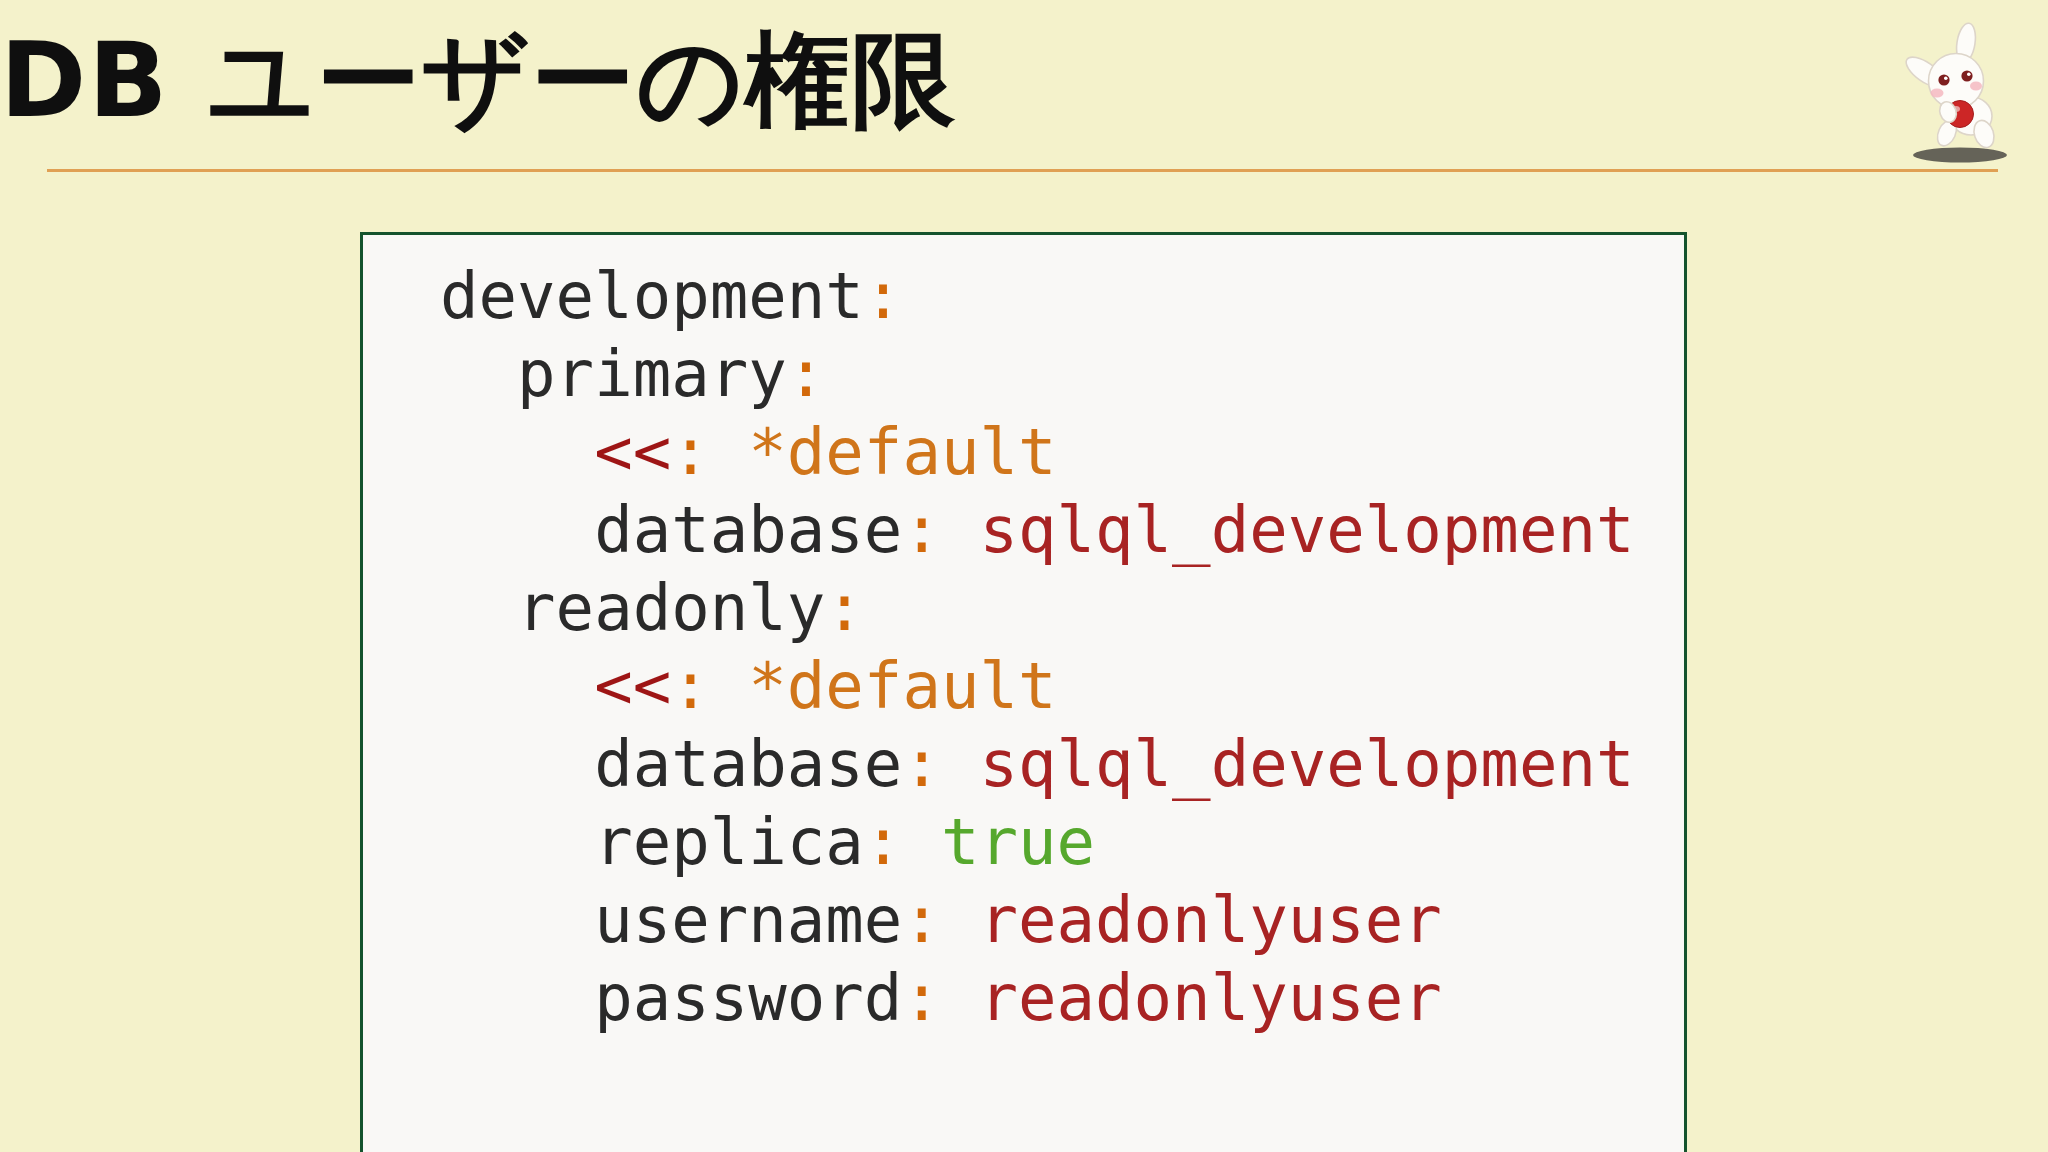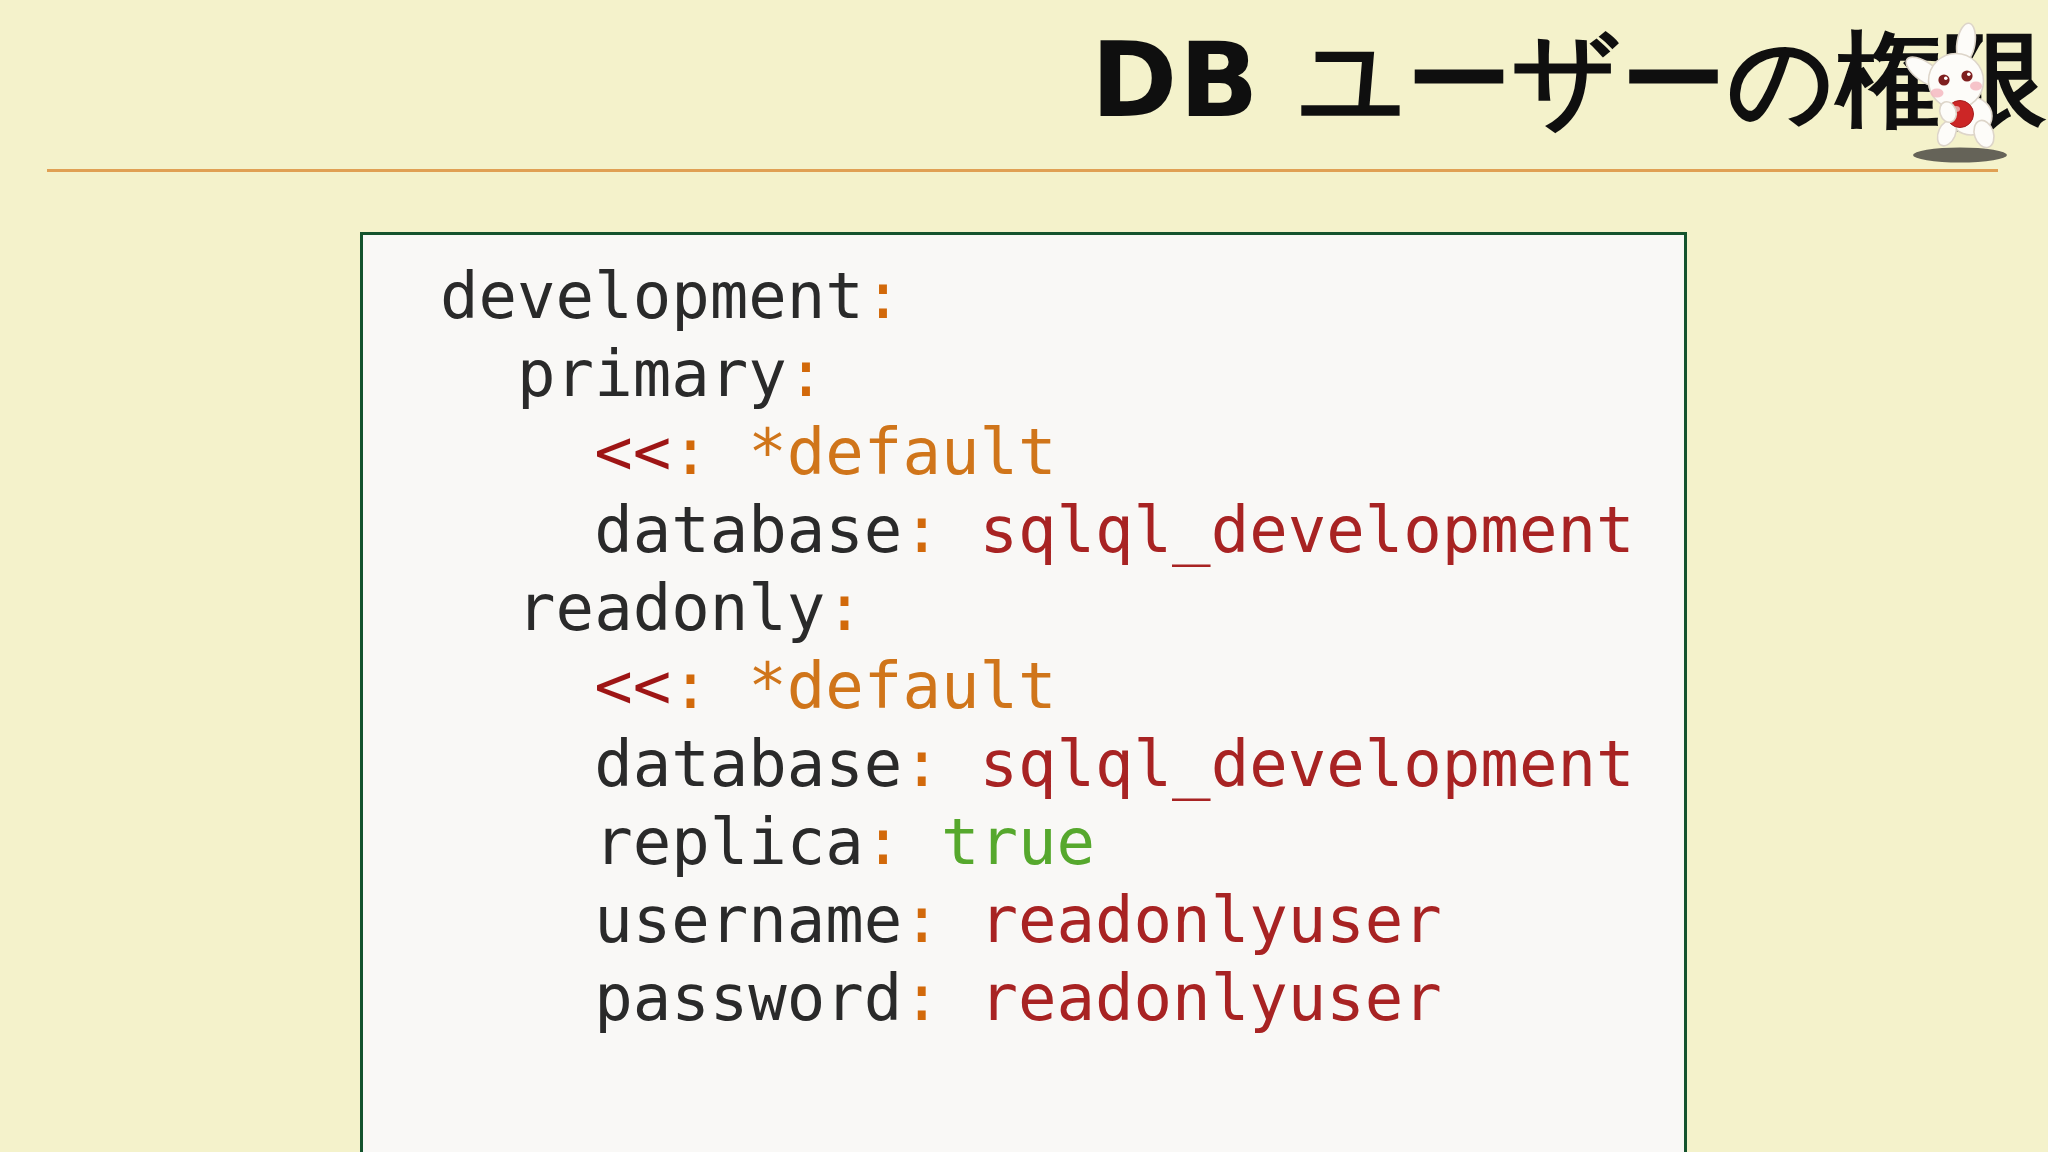--- a/index.html
+++ b/index.html
@@ -6,21 +6,21 @@
   body {
     width: 2048px; height: 1152px;
     position: relative;
     overflow: hidden;
     background: #f4f2cb;
     font-family: "Liberation Sans", sans-serif;
   }
   .slide-title {
     position: absolute;
     top: 10px; left: 0; width: 100%;
-    text-align: right;
+    text-align: left;
     font-family: "DejaVu Sans", sans-serif;
     font-weight: bold;
     font-size: 104px;
     line-height: 140px;
     color: #0f0f0f;
     letter-spacing: 2px;
   }
   .title-divider {
     position: absolute;
     top: 169px; left: 47px;

